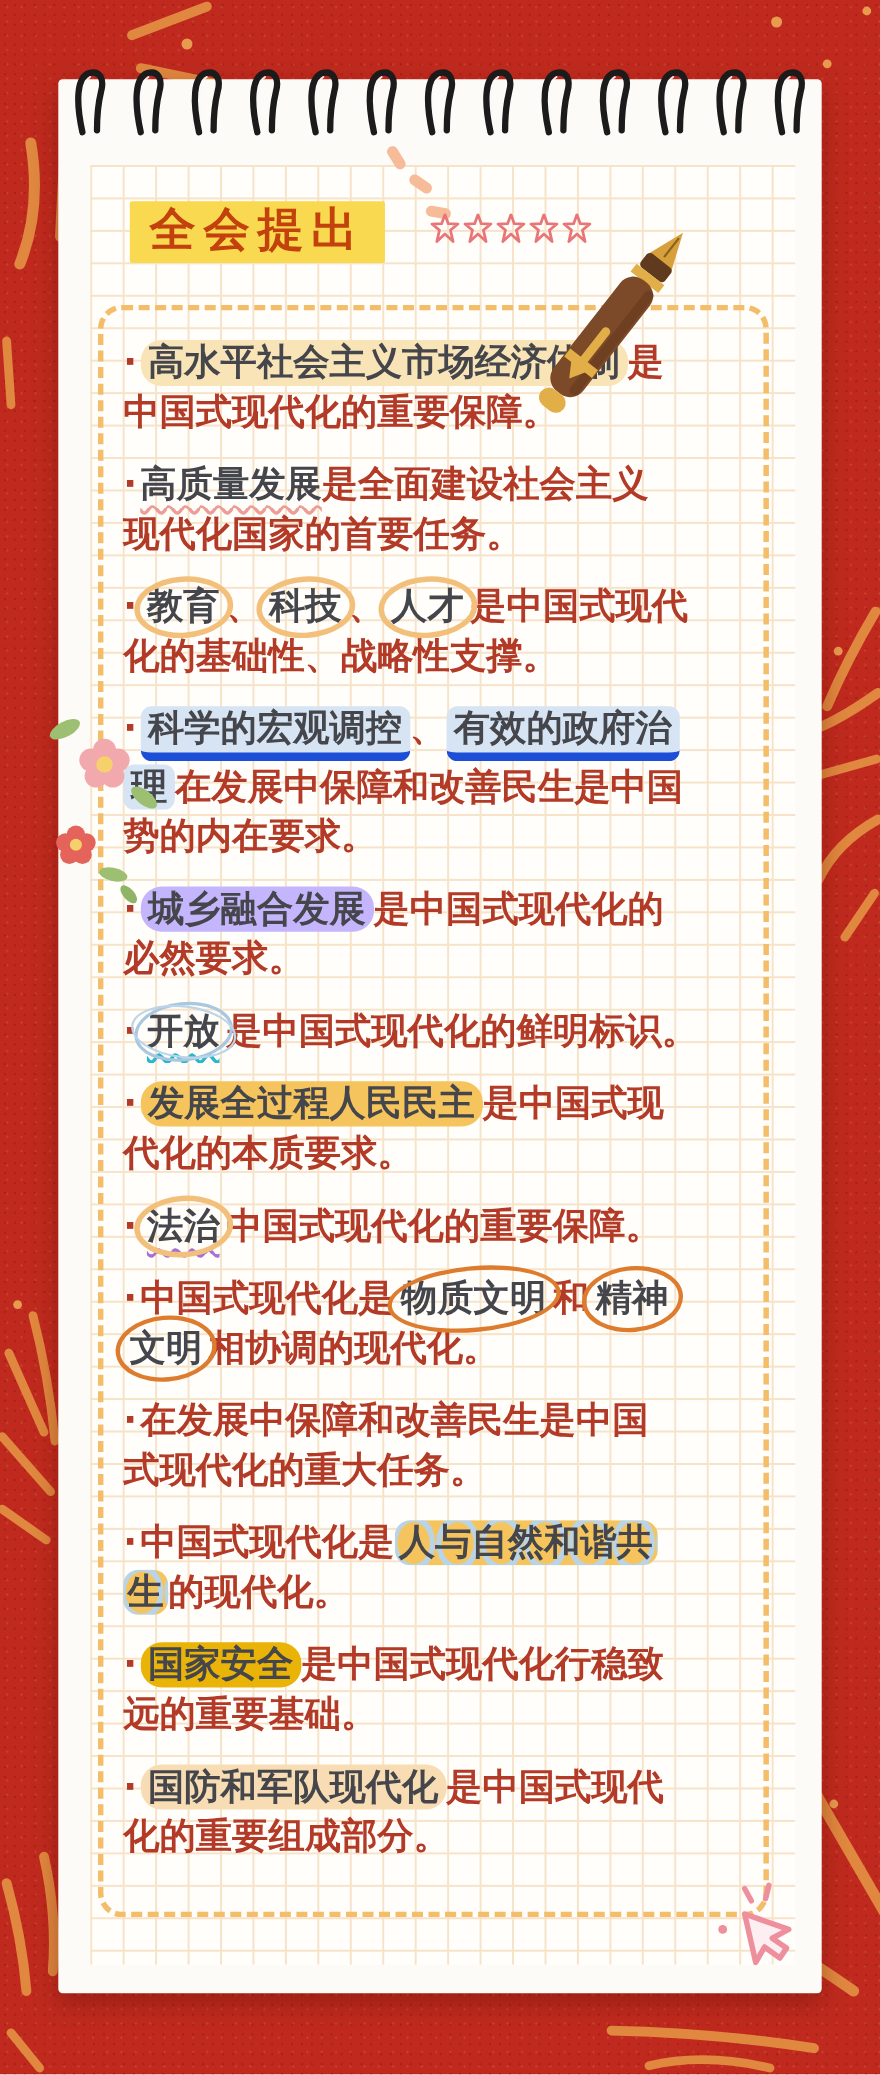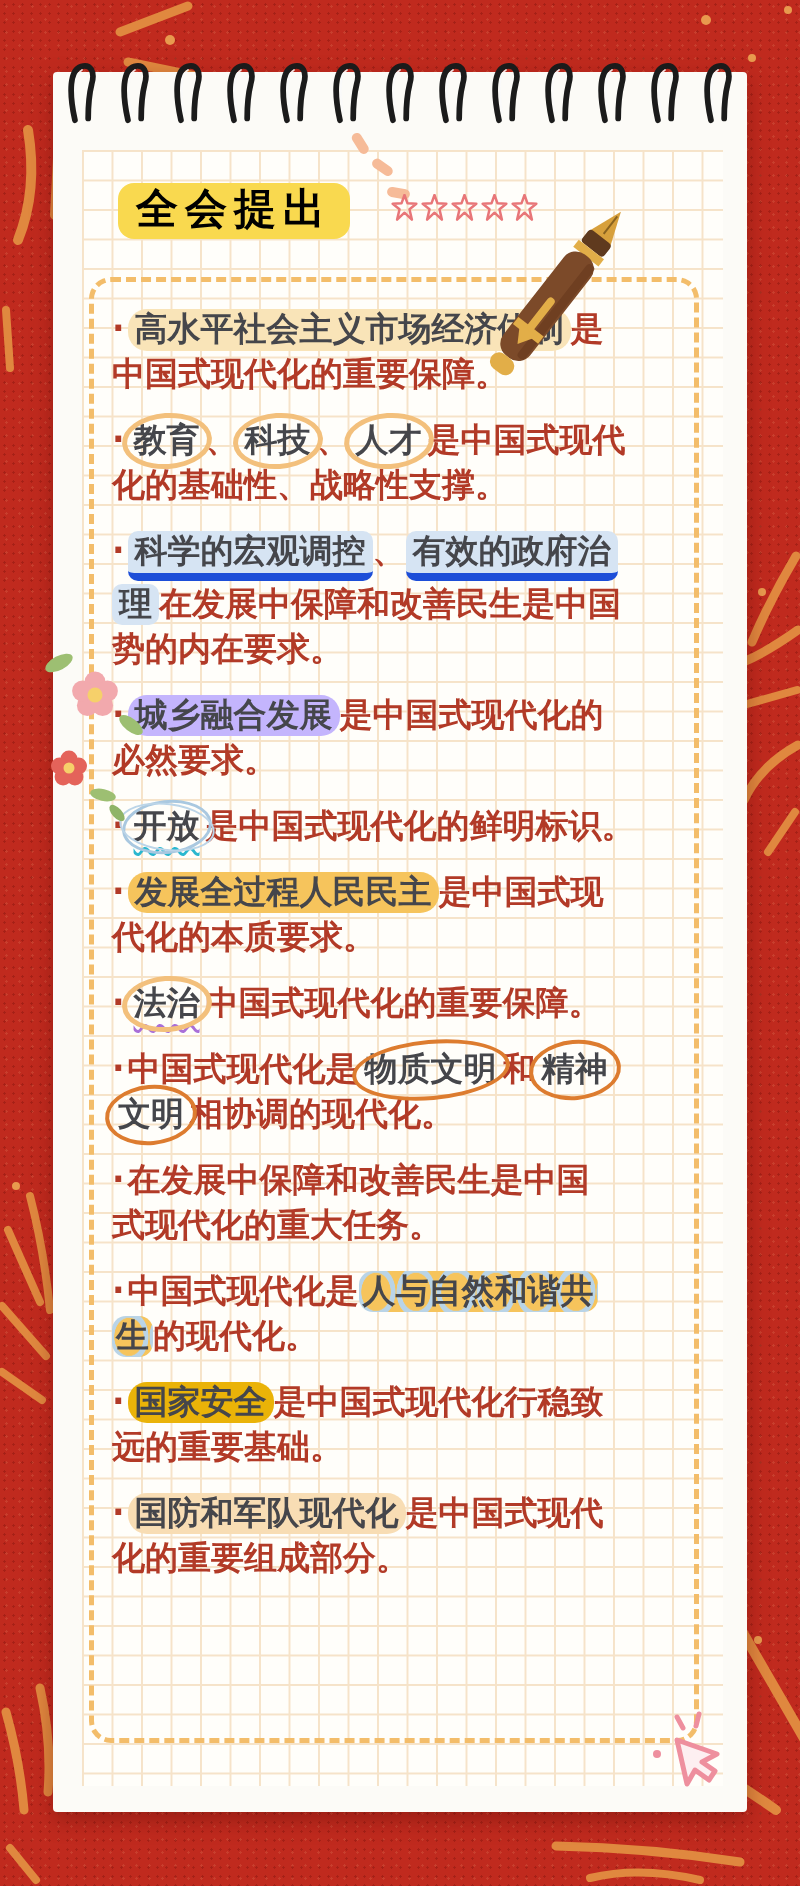--- a/index.html
+++ b/index.html
@@ -17,22 +17,22 @@
     box-shadow:0 8px 22px rgba(80,10,5,.35);}
   .grid{position:absolute;left:29px;right:24px;top:78px;bottom:26px;
     background-color:#fffefa;
     background-image:linear-gradient(to right,#f6e3c9 1.5px,transparent 1.5px),
                      linear-gradient(to bottom,#f6e3c9 1.5px,transparent 1.5px);
     background-size:29.5px 29.5px;}
   .rings{position:absolute;left:14px;right:14px;top:-16px;height:72px;
     display:flex;justify-content:space-between;z-index:7;}
   .ring{width:30px;height:72px;display:block;}
   .title{position:absolute;left:65px;top:111px;z-index:3;
-    background:#f9d94f;border-radius:16px;padding:3px 18px 7px;
-    font-size:42px;font-weight:700;color:#000000;letter-spacing:7px;line-height:1.1;}
+    background:#f9d94f;border-radius:2px;padding:3px 18px 7px;
+    font-size:42px;font-weight:700;color:#c2410c;letter-spacing:7px;line-height:1.1;}
   .sparkle{position:absolute;left:292px;top:60px;z-index:3;}
   .stars{position:absolute;left:338px;top:122px;display:flex;gap:3px;z-index:3;}
   .pen{position:absolute;left:533px;top:136px;z-index:8;
     transform:rotate(38deg);transform-origin:30px 10px;}
   .flowers{position:absolute;left:-10px;top:565px;z-index:6;}
   .cursor{position:absolute;left:590px;top:1638px;z-index:6;}
   
   .content-box{position:absolute;left:36px;top:205px;width:610px;height:1466px;
     box-sizing:border-box;border:5px dashed #f3bd6a;border-radius:22px;
     padding:24px 14px 0 18px;z-index:2;}
@@ -218,20 +218,22 @@
       <rect x="14" y="148" width="32" height="9" fill="#e2ae48"></rect>
       <rect x="26" y="112" width="8" height="46" rx="4" fill="#e2ae48"></rect>
       <polygon points="30,170 41,152 19,152" fill="#e2ae48"></polygon>
       <rect x="17" y="186" width="26" height="18" rx="9" fill="#e2ae48"></rect>
     </svg>
 
     <div class="content-box">
       <div>
           <p class="bullet"><span class="dot">·</span><span class="dark hl-tan">高水平社会主义市场经济体制</span><span class="red">是
 中国式现代化的重要保障。</span></p>
+          <p class="bullet"><span class="dot">·</span><span class="dark wavy-pink">高质量发展</span><span class="red">是全面建设社会主义
+现代化国家的首要任务。</span></p>
           <p class="bullet"><span class="dot">·</span><span class="dark circ-o">教育</span><span class="red">、</span><span class="dark circ-o">科技</span><span class="red">、</span><span class="dark circ-o">人才</span><span class="red">是中国式现代
 化的基础性、战略性支撑。</span></p>
           <p class="bullet"><span class="dot">·</span><span class="dark hl-blue ul-red">科学的宏观调控</span><span class="red">、</span><span class="dark hl-blue ul-red">有效的政府治</span><span class="red">
 </span><span class="dark hl-blue">理</span><span class="red">在发展中保障和改善民生是中国
 势的内在要求。</span></p>
           <p class="bullet"><span class="dot">·</span><span class="dark hl-yellow">城乡融合发展</span><span class="red">是中国式现代化的
 必然要求。</span></p>
           <p class="bullet"><span class="dot">·</span><span class="dark circ-blue wavy-teal">开放</span><span class="red">是中国式现代化的鲜明标识。</span></p>
           <p class="bullet"><span class="dot">·</span><span class="dark hl-orange">发展全过程人民民主</span><span class="red">是中国式现
 代化的本质要求。</span></p>

